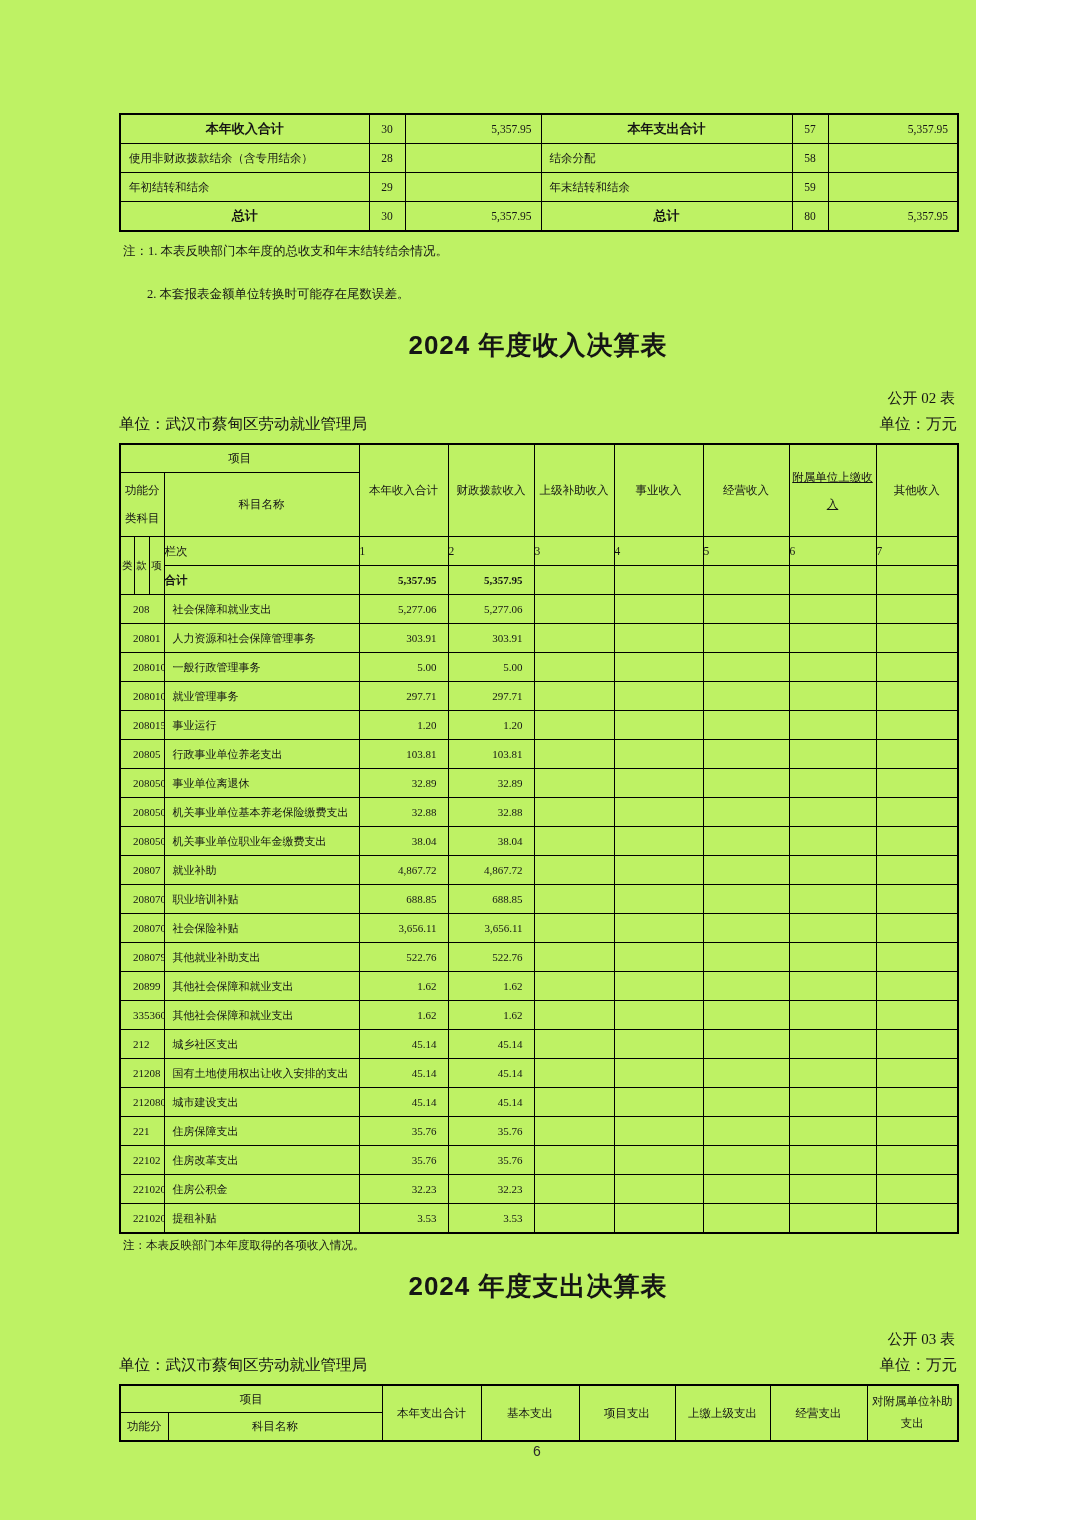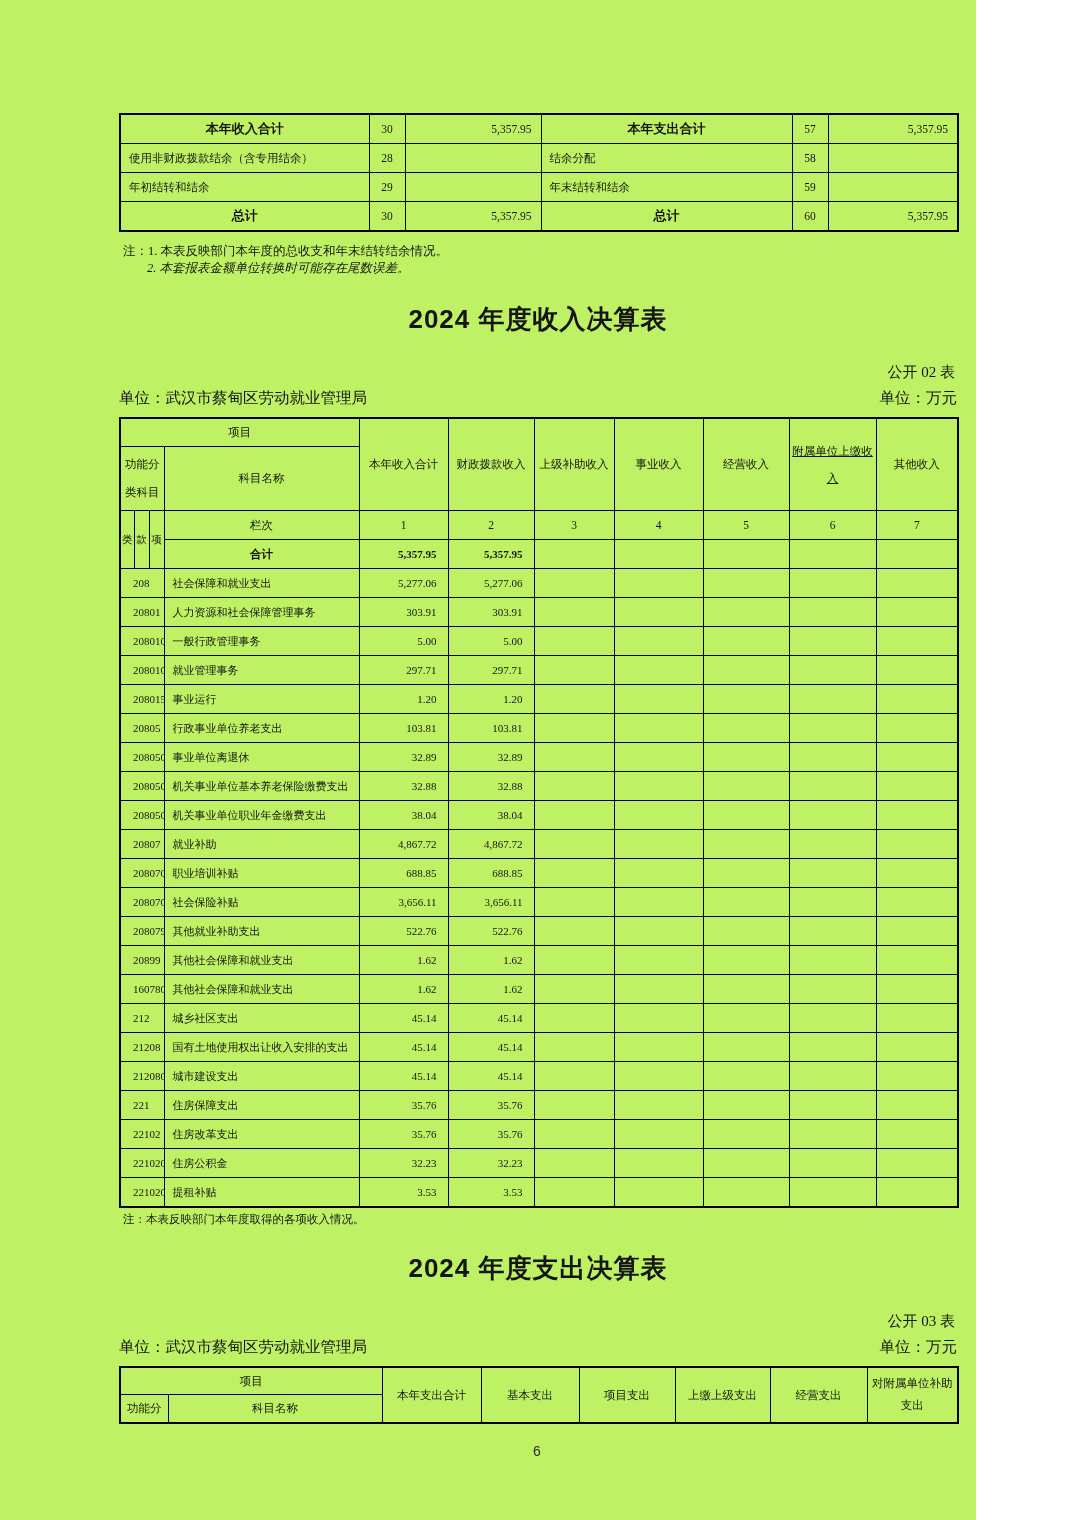--- a/index.html
+++ b/index.html
@@ -14,34 +14,34 @@
 
   
   .summary td{height:28px;font-size:12.5px;}
   .summary .lblc{text-align:center;font-weight:bold;font-size:13px;}
   .summary .lbll{text-align:left;padding-left:8px;margin-top:28px;}
   .summary .rno{text-align:center;}
   .summary .amt{text-align:right;padding-right:9px;}
 
   .notes{font-size:12.5px;}
   .note-l1{margin-top:11px;padding-left:4px;}
-  .note-l2{padding-left:28px;font-style:italic;}
+  .note-l2{margin-top:26px;padding-left:28px;}
 
   .doc-title{margin:0;margin-top:25px;text-align:center;font-size:26px;font-weight:bold;
              font-family:"Liberation Sans","DejaVu Sans",sans-serif;letter-spacing:1px;}
   .tcode{margin-top:26px;text-align:right;font-size:15px;padding-right:2px;}
   .unitrow{margin-top:6px;display:flex;justify-content:space-between;font-size:15.5px;line-height:19px;}
 
   
   .income tr.h1 td{height:27px;text-align:center;}
   .income tr.h2 td{height:63px;text-align:center;}
   .income td.hwrap{white-space:pre-line;line-height:2.3;text-align:center;text-decoration:underline;}
   .income td.fc{white-space:pre-line;line-height:2.4;text-align:center;}
   .income tr.lanci td, .income tr.totalr td{height:28px;}
-  .income td.ctr{text-align:center;}
+  .income td.ctr{text-align:left;}
   .income td.sub{text-align:center;font-size:10.5px;padding:0;}
   .income td.code{text-align:left;padding-left:12px;font-size:11px;}
   .income td.name{text-align:left;padding-left:8px;font-size:11px;}
   .income td.num{text-align:right;padding-right:11px;font-size:11px;}
   .income td.b{font-weight:bold;}
   .income tr.dr td{height:28px;}
 
   .note3{margin-top:4px;font-size:11.5px;padding-left:4px;}
 
   
@@ -92,21 +92,21 @@
           <td class="amt"></td>
           <td class="lbll">年末结转和结余</td>
           <td class="rno">59</td>
           <td class="amt"></td>
         </tr>
         <tr>
           <td class="lblc">总计</td>
           <td class="rno">30</td>
           <td class="amt">5,357.95</td>
           <td class="lblc">总计</td>
-          <td class="rno">60</td>
+          <td class="rno">80</td>
           <td class="amt">5,357.95</td>
         </tr>
       </tbody>
     </table>
 
     <div class="notes note-l1">注：1. 本表反映部门本年度的总收支和年末结转结余情况。</div>
     <div class="notes note-l2">2. 本套报表金额单位转换时可能存在尾数误差。</div>
 
     <h1 class="doc-title">2024 年度收入决算表</h1>
     <div class="tcode">公开 02 表</div>
@@ -317,21 +317,21 @@
             <td class="name">其他社会保障和就业支出</td>
             <td class="num">1.62</td>
             <td class="num">1.62</td>
             <td></td>
             <td></td>
             <td></td>
             <td></td>
             <td></td>
           </tr>
         <tr class="dr">
-            <td colspan="3" class="code">160780</td>
+            <td colspan="3" class="code">335360</td>
             <td class="name">其他社会保障和就业支出</td>
             <td class="num">1.62</td>
             <td class="num">1.62</td>
             <td></td>
             <td></td>
             <td></td>
             <td></td>
             <td></td>
           </tr>
         <tr class="dr">
@@ -409,21 +409,21 @@
             <td></td>
             <td></td>
             <td></td>
             <td></td>
           </tr>
       </tbody>
     </table>
 
     <div class="note3">注：本表反映部门本年度取得的各项收入情况。</div>
 
-    <h1 class="doc-title" style="margin-top:24px">2024 年度支出决算表</h1>
+    <h1 class="doc-title" style="margin-top:16px">2024 年度支出决算表</h1>
     <div class="tcode">公开 03 表</div>
     <div class="unitrow">
       <span>单位：武汉市蔡甸区劳动就业管理局</span>
       <span>单位：万元</span>
     </div>
 
     <table class="t expense" style="margin-top:10px">
       <colgroup>
           <col style="width:48px">
           <col style="width:214px">

